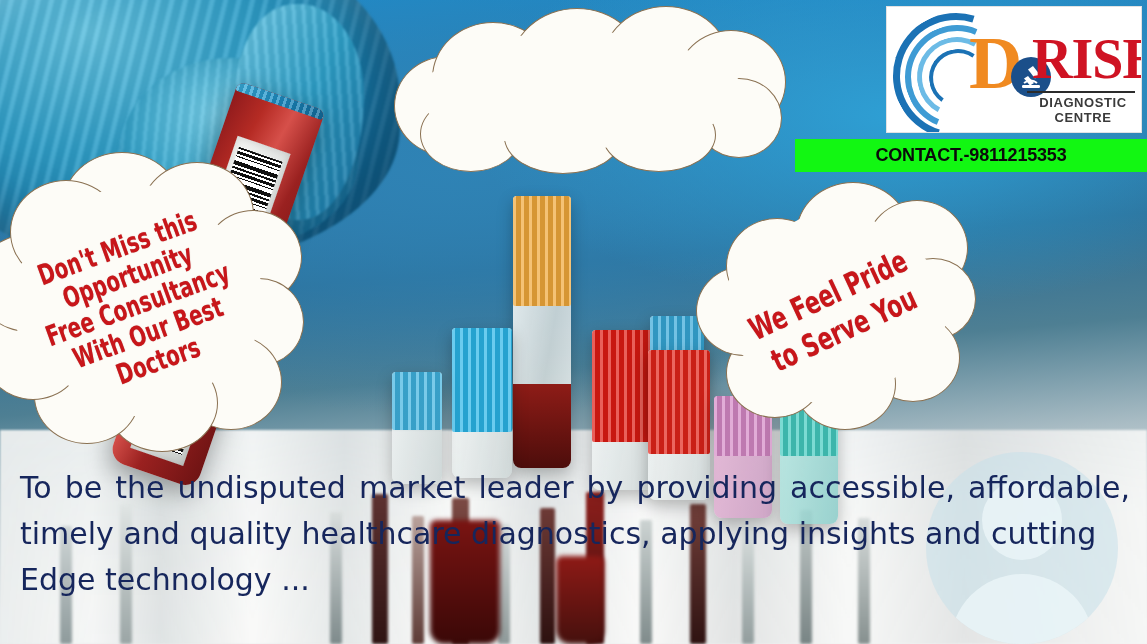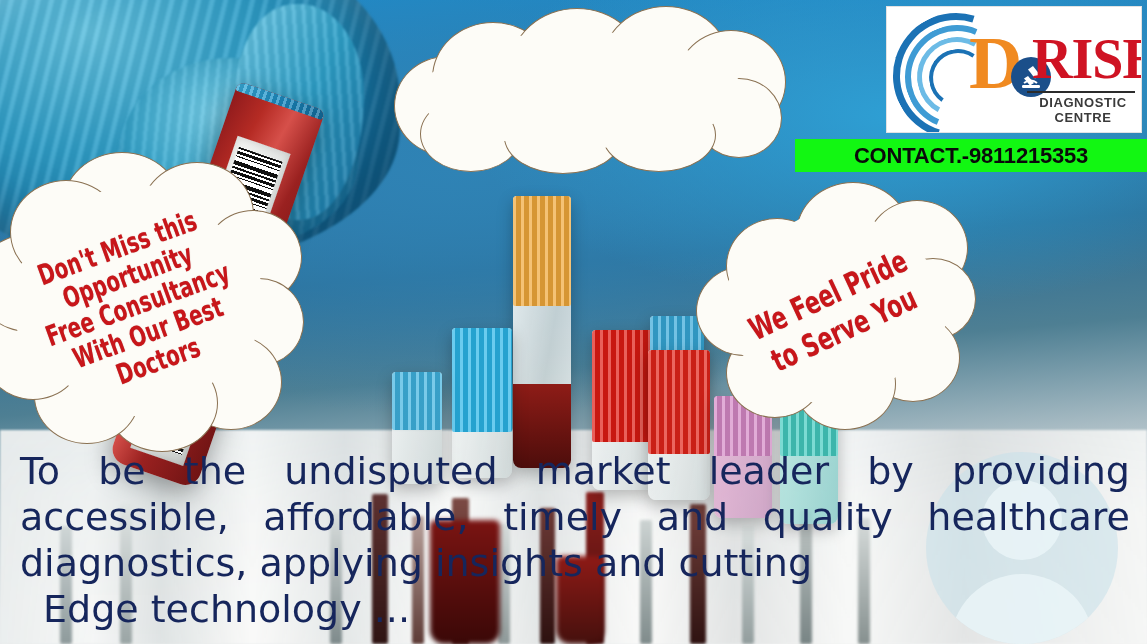--- a/index.html
+++ b/index.html
@@ -143,33 +143,33 @@
   #logo-sub{
     position:absolute;left:140px;top:88px;width:112px;text-align:center;
     font-size:13px;font-weight:bold;color:#3a3a3a;letter-spacing:.6px;
   }
 
   #contact-bar{
     position:absolute;left:795px;top:139px;width:352px;height:33px;
     background:#12f712;display:flex;align-items:center;justify-content:center;
   }
   #contact-bar span{
-    font-size:22px;font-weight:bold;color:#0a0a0a;letter-spacing:-.2px;
+    font-size:18px;font-weight:bold;color:#0a0a0a;letter-spacing:-.2px;
     font-family:"Liberation Sans","DejaVu Sans",sans-serif;
   }
 
   
   #mission{
-    position:absolute;left:20px;top:448px;width:1110px;
-    font-size:38px;line-height:46px;color:#16265c;
+    position:absolute;left:20px;top:465px;width:1110px;
+    font-size:30px;line-height:46px;color:#16265c;
     text-align:justify;text-justify:inter-word;
     font-family:"DejaVu Sans","Liberation Sans",sans-serif;
     font-weight:400;
   }
-  #mission .last{text-align:left;margin-left:23px;}
+  #mission .last{text-align:left;}
 
   
   #avatar-watermark{
     position:absolute;left:926px;top:452px;width:192px;height:192px;
     border-radius:50%;background:rgba(198,224,234,.55);overflow:hidden;
   }
   #avatar-watermark .head{
     position:absolute;left:56px;top:28px;width:80px;height:80px;border-radius:50%;
     background:rgba(236,246,249,.78);
   }

